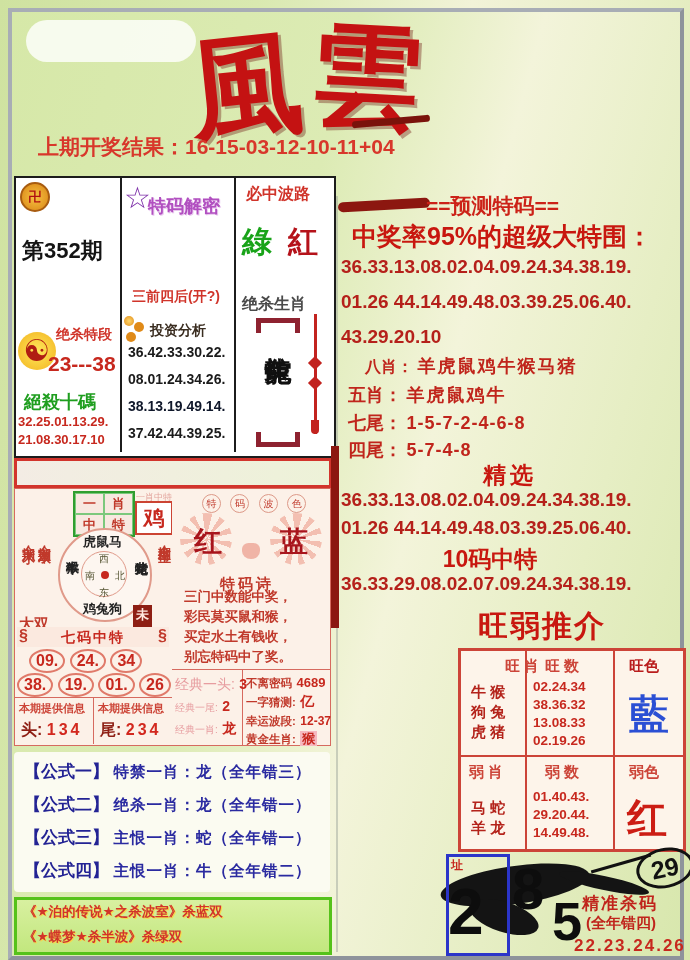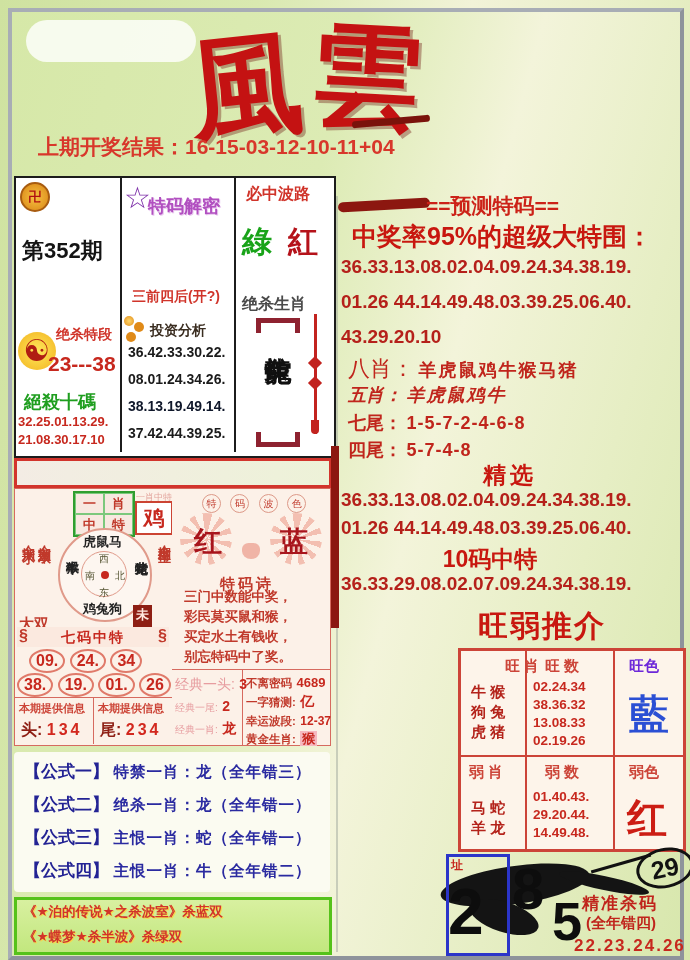--- a/index.html
+++ b/index.html
@@ -235,24 +235,24 @@
   <div class="abs" style="left:338px;top:200px;width:92px;height:10px;background:#8c1710;border-radius:6px;transform:rotate(-3deg);"></div>
   <div class="abs" style="left:331px;top:446px;width:8px;height:182px;background:#8c1710;"></div>
 
   <div class="abs nw" style="left:426px;top:192px;font-size:21px;font-weight:bold;color:#cc2218;">==预测特码==</div>
   <div class="abs nw" style="left:352px;top:220px;font-size:25px;font-weight:bold;color:#c8170f;">中奖率95%的超级大特围：</div>
   <div class="abs nw" style="left:341px;top:256px;font-size:19px;font-weight:bold;color:#b5201a;">36.33.13.08.02.04.09.24.34.38.19.</div>
   <div class="abs nw" style="left:341px;top:291px;font-size:19px;font-weight:bold;color:#b5201a;">01.26 44.14.49.48.03.39.25.06.40.</div>
   <div class="abs nw" style="left:341px;top:326px;font-size:19px;font-weight:bold;color:#b5201a;">43.29.20.10</div>
 
   <div class="abs nw" style="left:348px;top:354px;">
-    <span style="font-size:22px;font-weight:normal;color:#c0251c;">八肖：</span>
+    <span style="font-size:16px;font-weight:bold;color:#c0251c;margin-left:17px;">八肖：</span>
     <span style="font-size:18px;font-weight:bold;color:#c0251c;letter-spacing:2px;">羊虎鼠鸡牛猴马猪</span>
   </div>
-  <div class="abs nw" style="left:348px;top:383px;font-style:italic;">
+  <div class="abs nw" style="left:348px;top:383px;">
     <span style="font-size:18px;font-weight:bold;color:#c0251c;">五肖：</span>
     <span style="font-size:18px;font-weight:bold;color:#c0251c;letter-spacing:2px;">羊虎鼠鸡牛</span>
   </div>
   <div class="abs nw" style="left:348px;top:411px;">
     <span style="font-size:18px;font-weight:bold;color:#c0251c;">七尾：</span>
     <span style="font-size:18px;font-weight:bold;color:#c0251c;letter-spacing:1px;">1-5-7-2-4-6-8</span>
   </div>
   <div class="abs nw" style="left:348px;top:438px;">
     <span style="font-size:18px;font-weight:bold;color:#c0251c;">四尾：</span>
     <span style="font-size:18px;font-weight:bold;color:#c0251c;letter-spacing:1px;">5-7-4-8</span>
@@ -266,21 +266,21 @@
 
   <div class="abs nw" style="left:478px;top:606px;font-size:30px;font-weight:bold;color:#c8170f;letter-spacing:2px;">旺弱推介</div>
   <div class="abs" style="left:458px;top:648px;width:222px;height:198px;border:3px solid #cc4438;background:#fdf4ea;">
 
     <div class="abs" style="left:64px;top:0;width:2px;height:198px;background:#cc4438;"></div>
     <div class="abs" style="left:152px;top:0;width:2px;height:198px;background:#cc4438;"></div>
     <div class="abs" style="left:0;top:104px;width:222px;height:2px;background:#cc4438;"></div>
 
     <div class="abs nw" style="left:8px;top:6px;font-size:15px;font-weight:bold;color:#cc4438;letter-spacing:4px;padding-left:36px;">旺肖</div>
     <div class="abs nw" style="left:84px;top:6px;font-size:15px;font-weight:bold;color:#cc4438;letter-spacing:4px;">旺数</div>
-    <div class="abs nw" style="left:168px;top:6px;font-size:15px;font-weight:bold;color:#6d28d9;text-align:center;">旺色</div>
+    <div class="abs nw" style="left:168px;top:6px;font-size:15px;font-weight:bold;color:#b91c1c;text-align:center;">旺色</div>
     <div class="abs nw" style="left:10px;top:32px;font-size:15px;font-weight:bold;color:#b4231b;">牛 猴</div>
     <div class="abs nw" style="left:10px;top:52px;font-size:15px;font-weight:bold;color:#b4231b;">狗 兔</div>
     <div class="abs nw" style="left:10px;top:72px;font-size:15px;font-weight:bold;color:#b4231b;">虎 猪</div>
     <div class="abs nw" style="left:72px;top:28px;font-size:13.5px;font-weight:bold;color:#c7281e;">02.24.34</div>
     <div class="abs nw" style="left:72px;top:46px;font-size:13.5px;font-weight:bold;color:#c7281e;">38.36.32</div>
     <div class="abs nw" style="left:72px;top:64px;font-size:13.5px;font-weight:bold;color:#c7281e;">13.08.33</div>
     <div class="abs nw" style="left:72px;top:82px;font-size:13.5px;font-weight:bold;color:#c7281e;">02.19.26</div>
     <div class="abs nw" style="left:168px;top:36px;font-size:40px;font-weight:bold;color:#2b4fd4;">藍</div>
 
     <div class="abs nw" style="left:8px;top:112px;font-size:15px;font-weight:bold;color:#cc4438;letter-spacing:4px;">弱肖</div>

